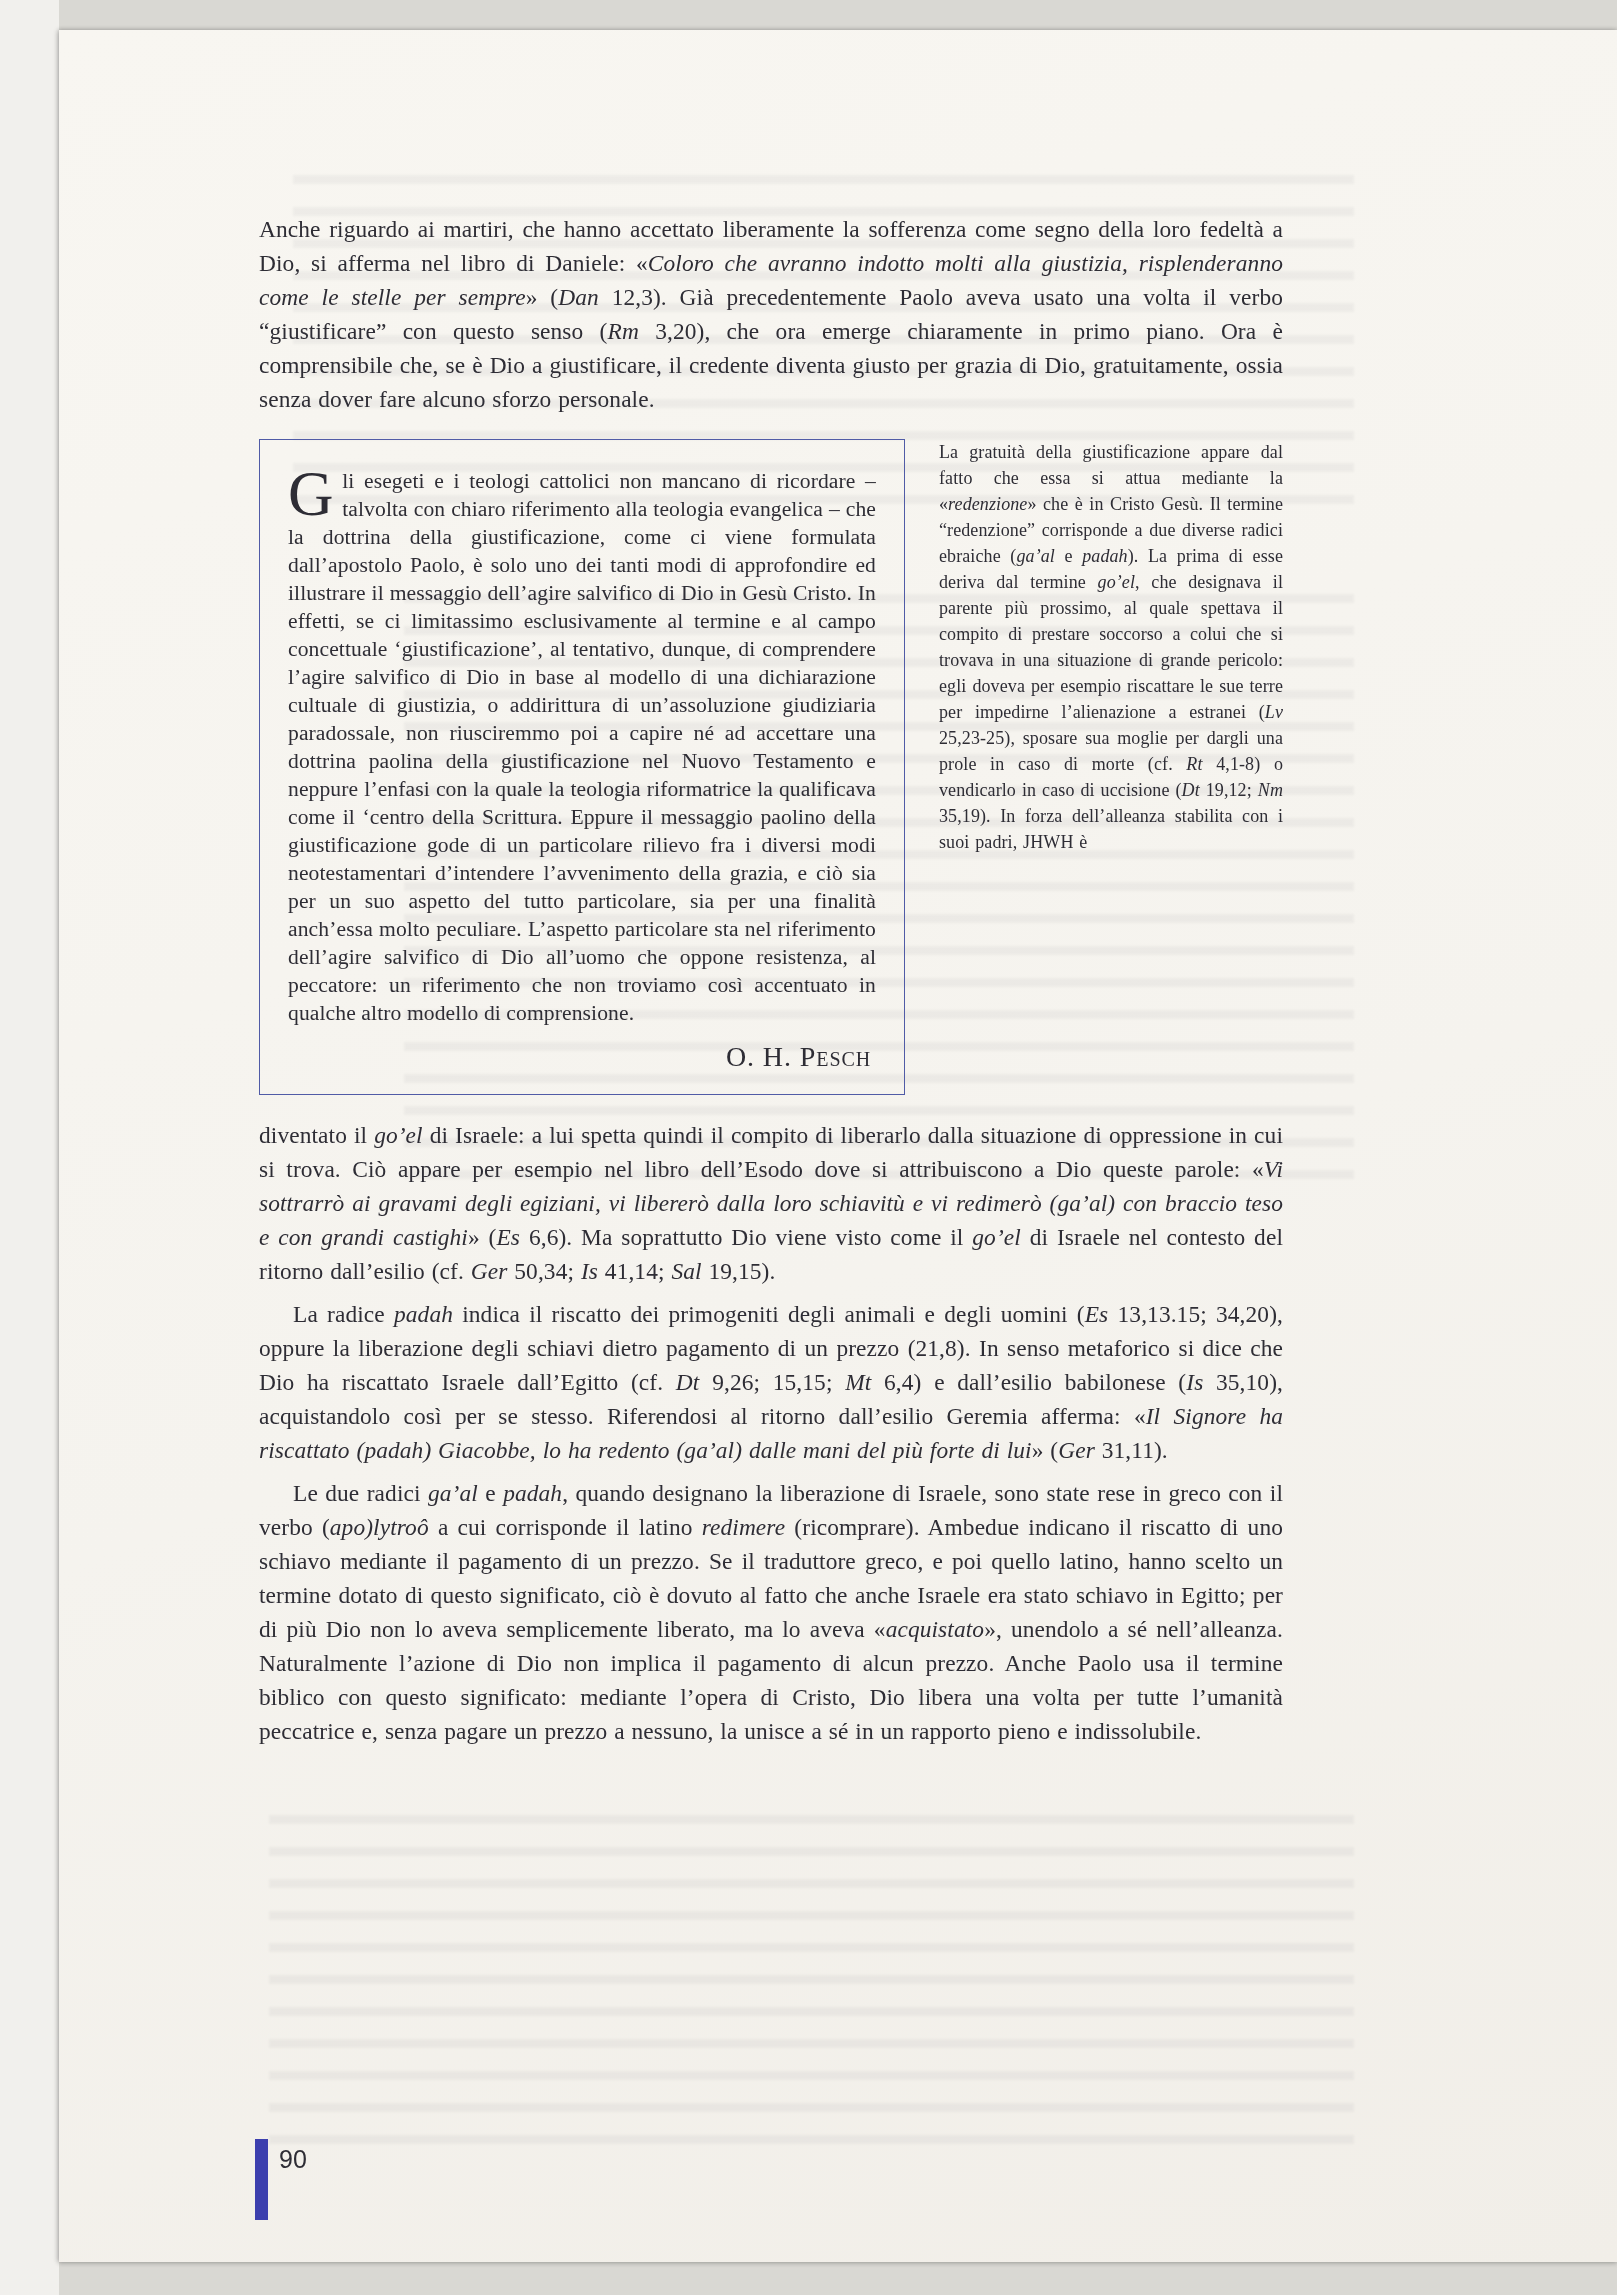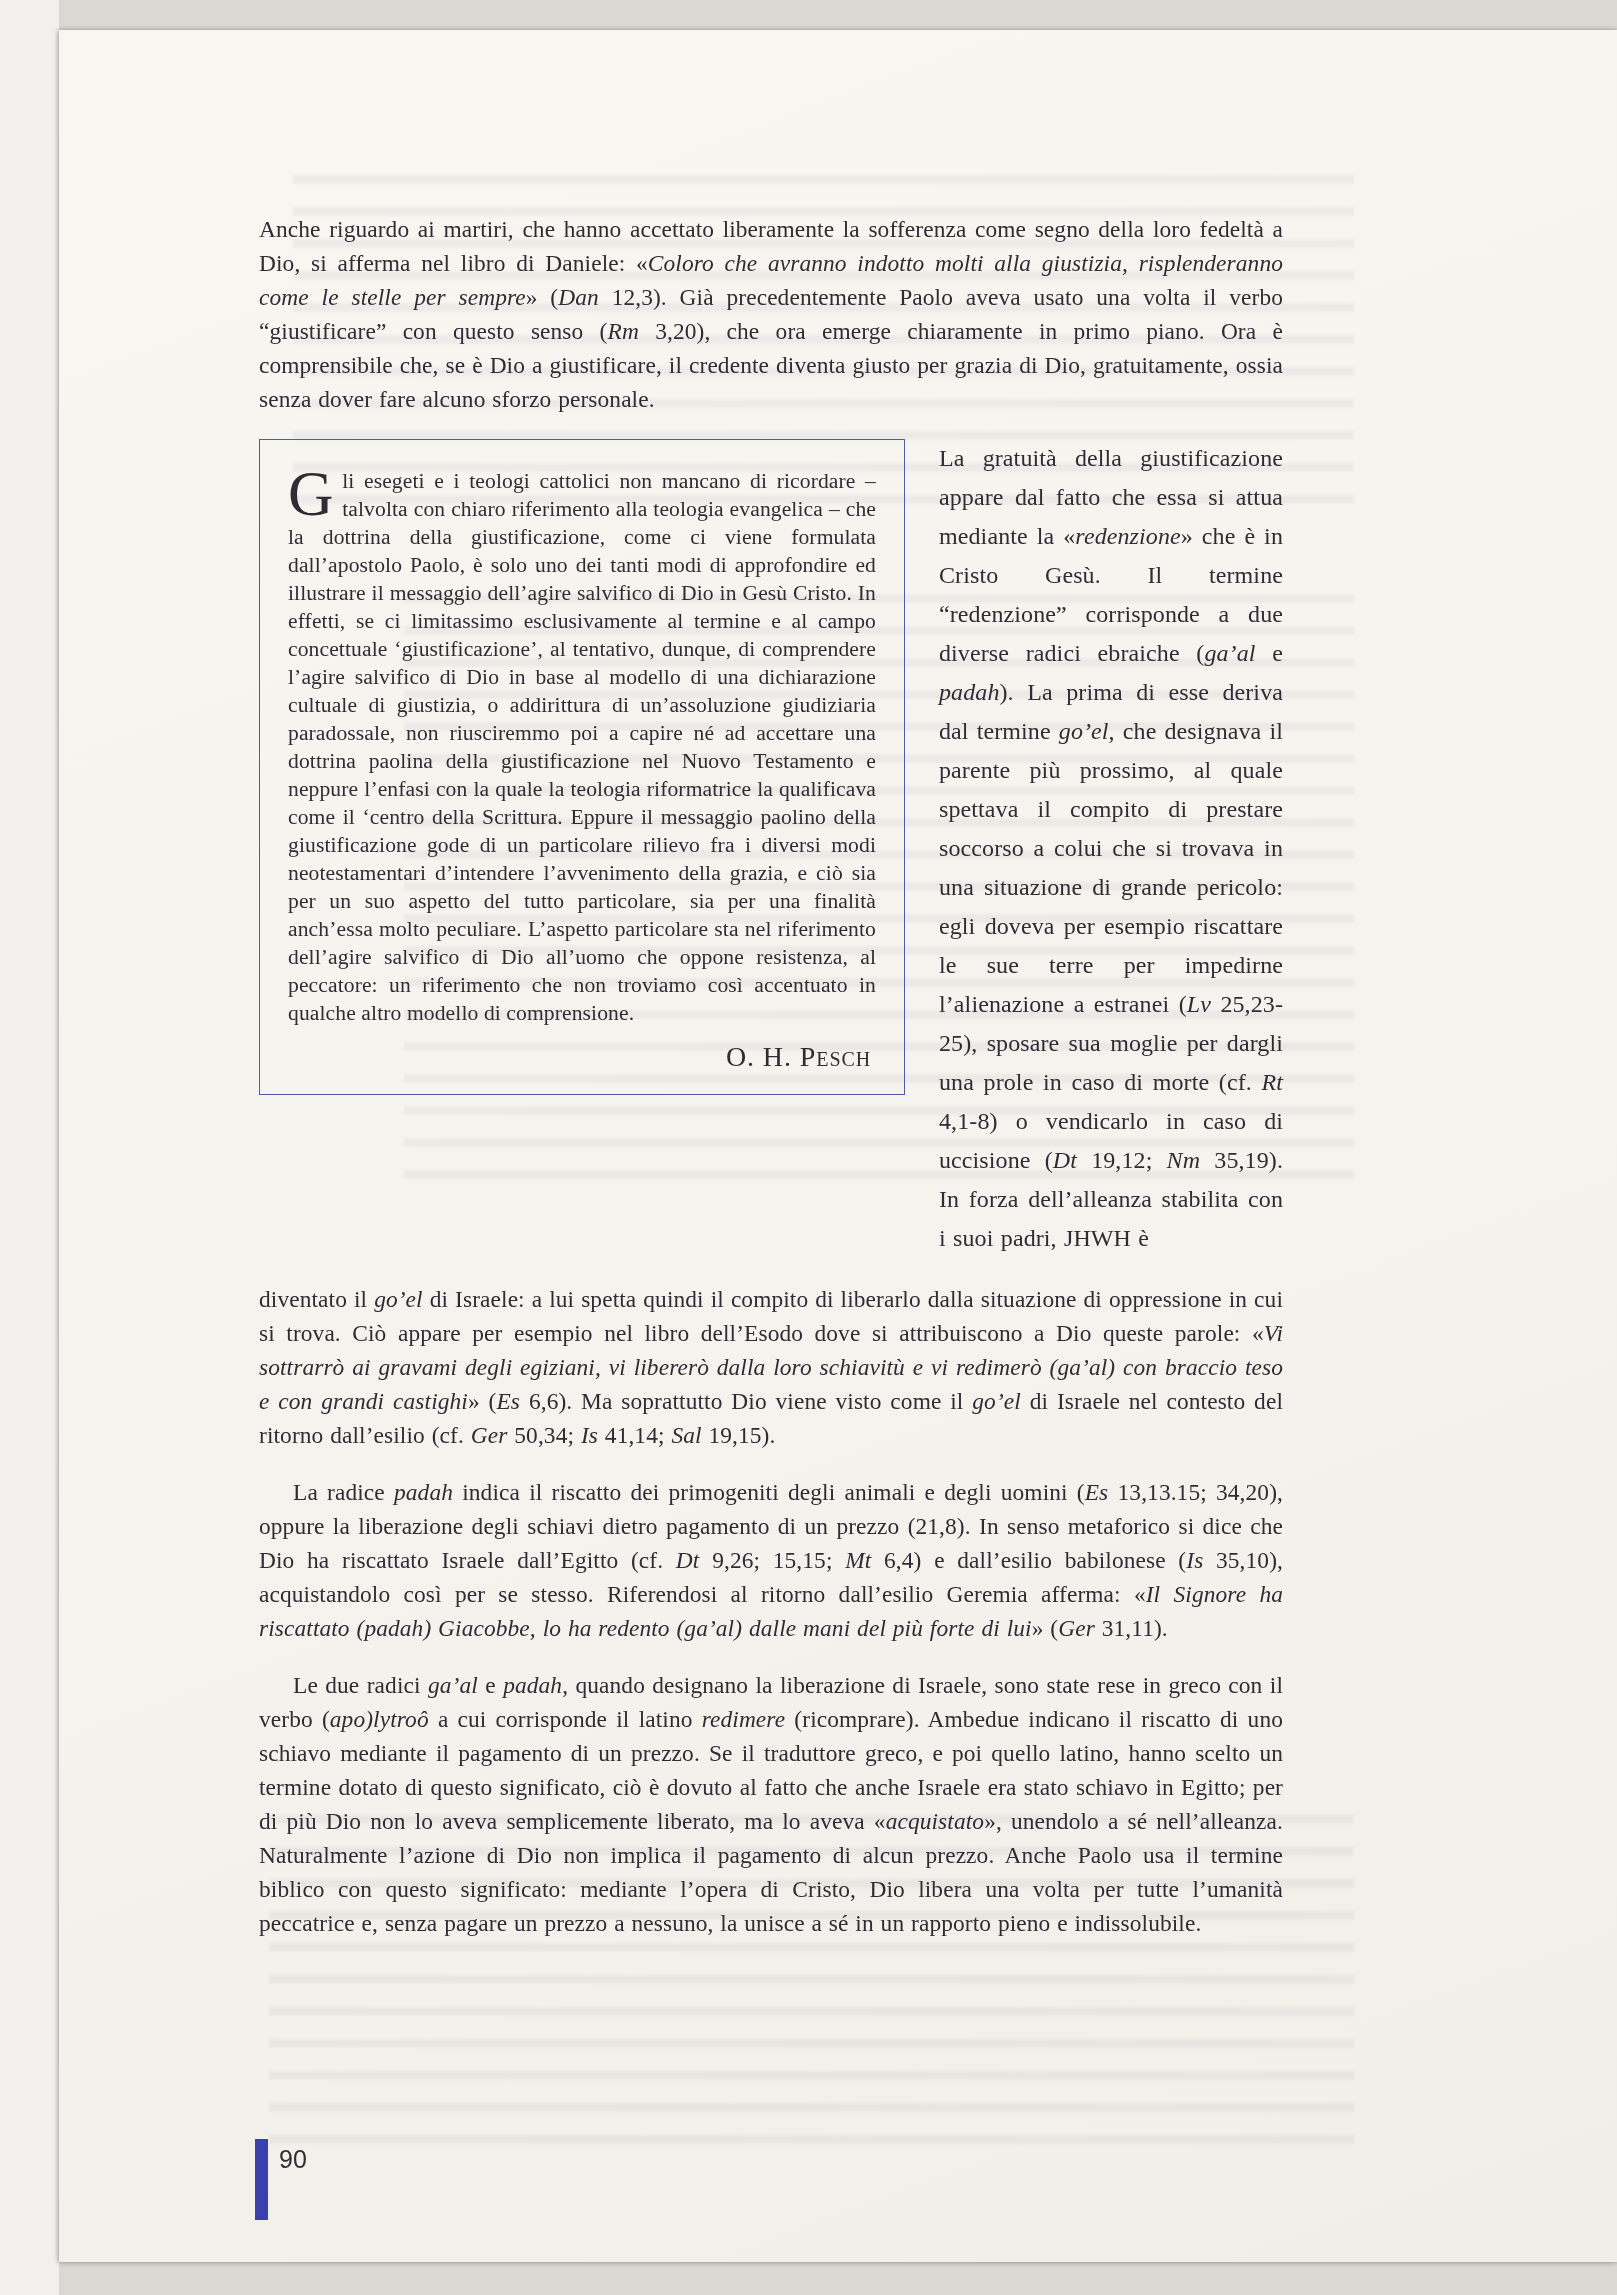--- a/index.html
+++ b/index.html
@@ -78,29 +78,29 @@
   .attribution {
     text-align:right;
     font-size:28px;
     margin-top:13.6px;
     padding-right:5px;
     font-variant:small-caps;
     letter-spacing:0.9px;
   }
   .right-col {
     flex:1;
-    font-size:24px;
-    line-height:39px;
+    font-size:18px;
+    line-height:26px;
     text-align:justify;
     letter-spacing:0.1px;
     word-spacing:1.2px;
     hyphens:auto;
   }
   .below  { margin-top:23.4px; }
-  .follow { margin-top:23px; }
+  .follow { margin-top:9px; }
   .indent { text-indent:34px; }
 
   .page-footer {
     position:absolute; left:196px; top:2109px;
     display:flex; align-items:flex-start;
   }
   .page-bar {
     width:13px; height:81px;
     background:var(--accent-bar, #3c3fae);
   }

